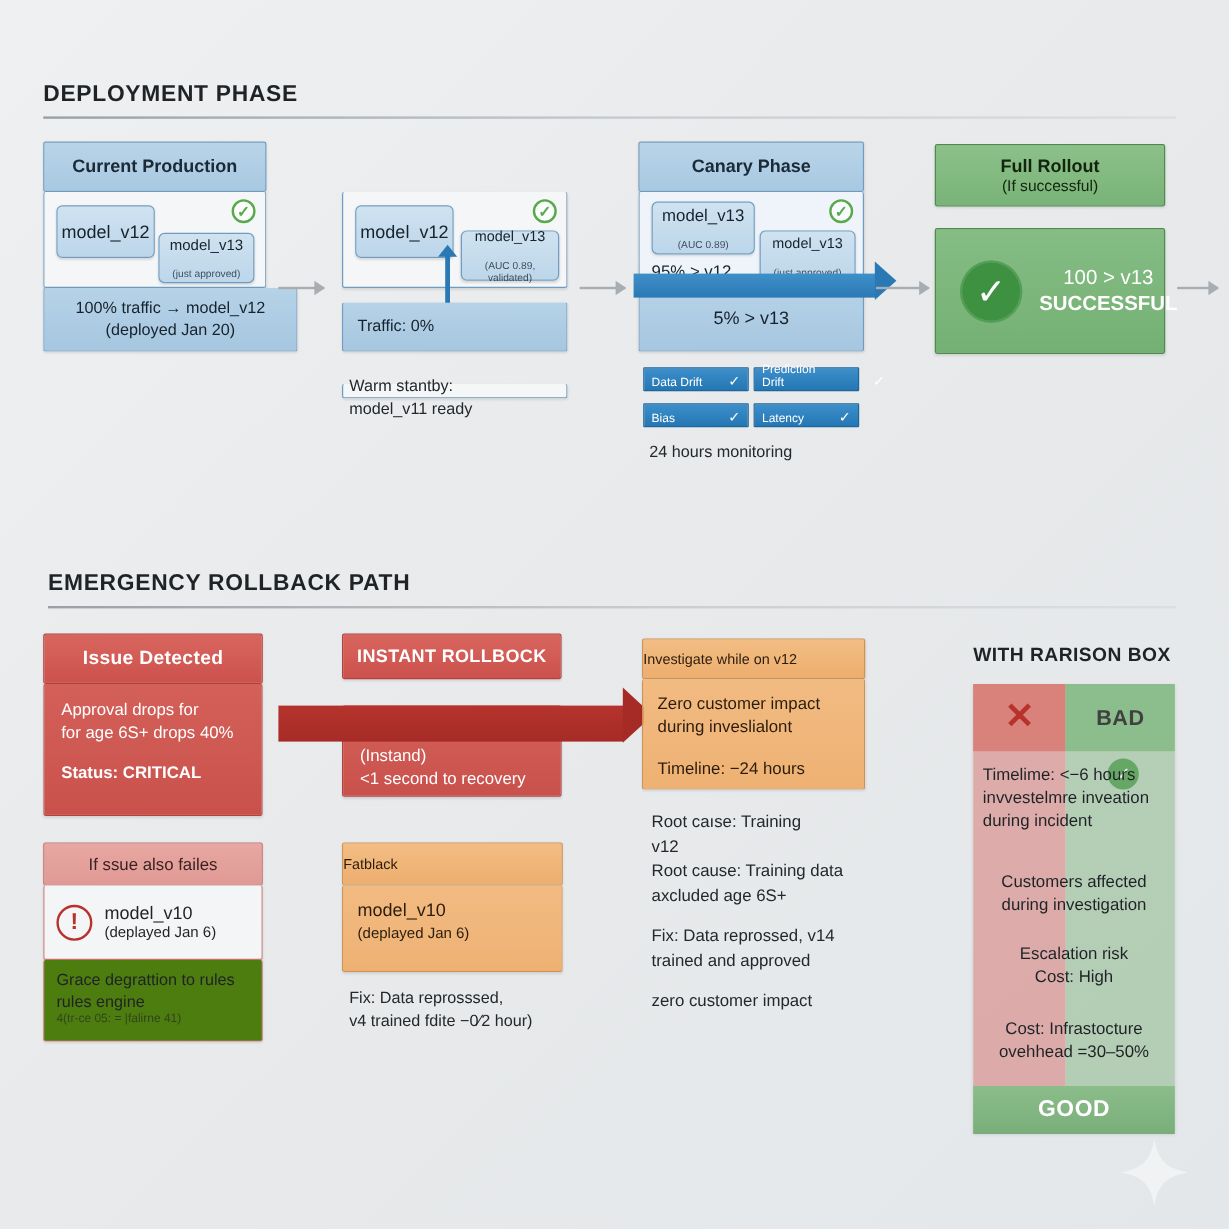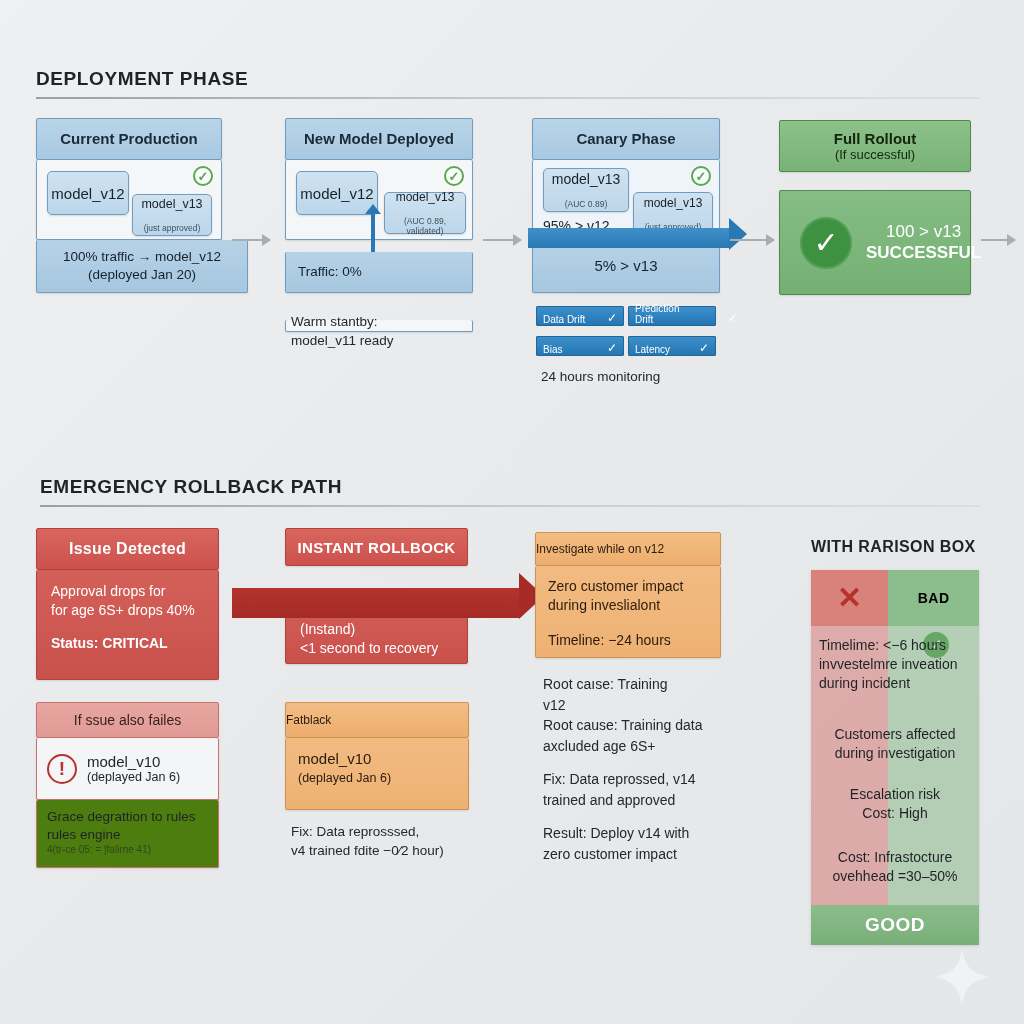--- a/index.html
+++ b/index.html
@@ -207,21 +207,21 @@
   .obody .gap { height: 15px; }
 
   
   .cmp { position: absolute; box-shadow: 0 1px 3px rgba(0,0,0,.12); }
   .cmp-grid { position: absolute; inset: 0; display: flex; }
   .cmp-left { width: 46%; background: rgba(214,120,114,.55); }
   .cmp-right { width: 54%; background: rgba(150,190,150,.62); }
   .cmp-hdrrow { position: absolute; left:0; right:0; top:0; height: 56px; display:flex; }
   .cmp-hdrrow .hl { width: 46%; background: #d9817b; display:flex;align-items:center;justify-content:center; }
   .cmp-hdrrow .hr { width: 54%; background: #8cbd8c; display:flex;align-items:center;justify-content:center;
-                    color:#000000; font-weight:700; font-size:14px; letter-spacing:.4px; }
+                    color:#404040; font-weight:700; font-size:18px; letter-spacing:.4px; }
   .xmark { color:#b8322c; font-size: 30px; font-weight: 700; line-height: 1; }
   .cmp-txt { position: absolute; left: 0; right: 0; color:#1f2326; font-size:14px; line-height:1.35; text-align:center; }
   .cmp-foot {
     position:absolute; left:0; right:0; bottom:0; height: 40px;
     background: linear-gradient(180deg,#8bbd8b,#79ae79);
     color:#fff; font-weight:700; font-size:19px; letter-spacing:.5px;
     display:flex; align-items:center; justify-content:center;
   }
   .cmp-smallchk {
     position:absolute; width: 26px; height:26px; border-radius:50%;
@@ -256,21 +256,20 @@
     </div>
     <div class="bx bfoot" style="left:0; top:122px; width:212px; height:53px;">
       <span>100% traffic → model_v12</span>
       <span>(deployed Jan 20)</span>
     </div>
   </div>
 
   <div class="garrow" style="left:232px; top:239px; width:38px;"></div>
 
   <div class="panel" style="left:285px; top:118px; width:188px; height:175px;">
-    <div class="bx bhead" style="left:0; top:0; width:188px; height:42px;">New Model Deployed</div>
     <div class="bx bbody" style="left:0; top:42px; width:188px; height:80px;">
       <div class="chip" style="left:10px; top:11px; width:82px; height:44px;">
         <span class="big">model_v12</span>
       </div>
       <div class="chip" style="left:98px; top:32px; width:82px; height:42px;">
         <span class="big" style="font-size:12px">model_v13</span>
         <span class="sml">(AUC 0.89, validated)</span>
       </div>
       <div class="chk" style="right:8px; top:6px; width:20px; height:20px;">✓</div>
       <div class="vdbl" style="left:85px; top:53px; height:44px;"></div>
@@ -398,21 +397,20 @@
 
   <div class="capt" style="left:543px; top:674px; width:215px; font-size:14px; line-height:1.47;">
     <div>Root caıse: Training</div>
     <div>v12</div>
     <div>Root cause: Training data</div>
     <div>axcluded age 6S+</div>
     <div style="height:13px"></div>
     <div>Fix: Data reprossed, v14</div>
     <div>trained and approved</div>
     <div style="height:13px"></div>
-    <div>Result: Deploy v14 with</div>
     <div>zero customer impact</div>
   </div>
 
   <div class="cmp-title" style="left:811px; top:538px;">WITH RARISON BOX</div>
 
   <div class="cmp" style="left:811px; top:570px; width:168px; height:375px;">
     <div class="cmp-grid">
       <div class="cmp-left"></div>
       <div class="cmp-right"></div>
     </div>

